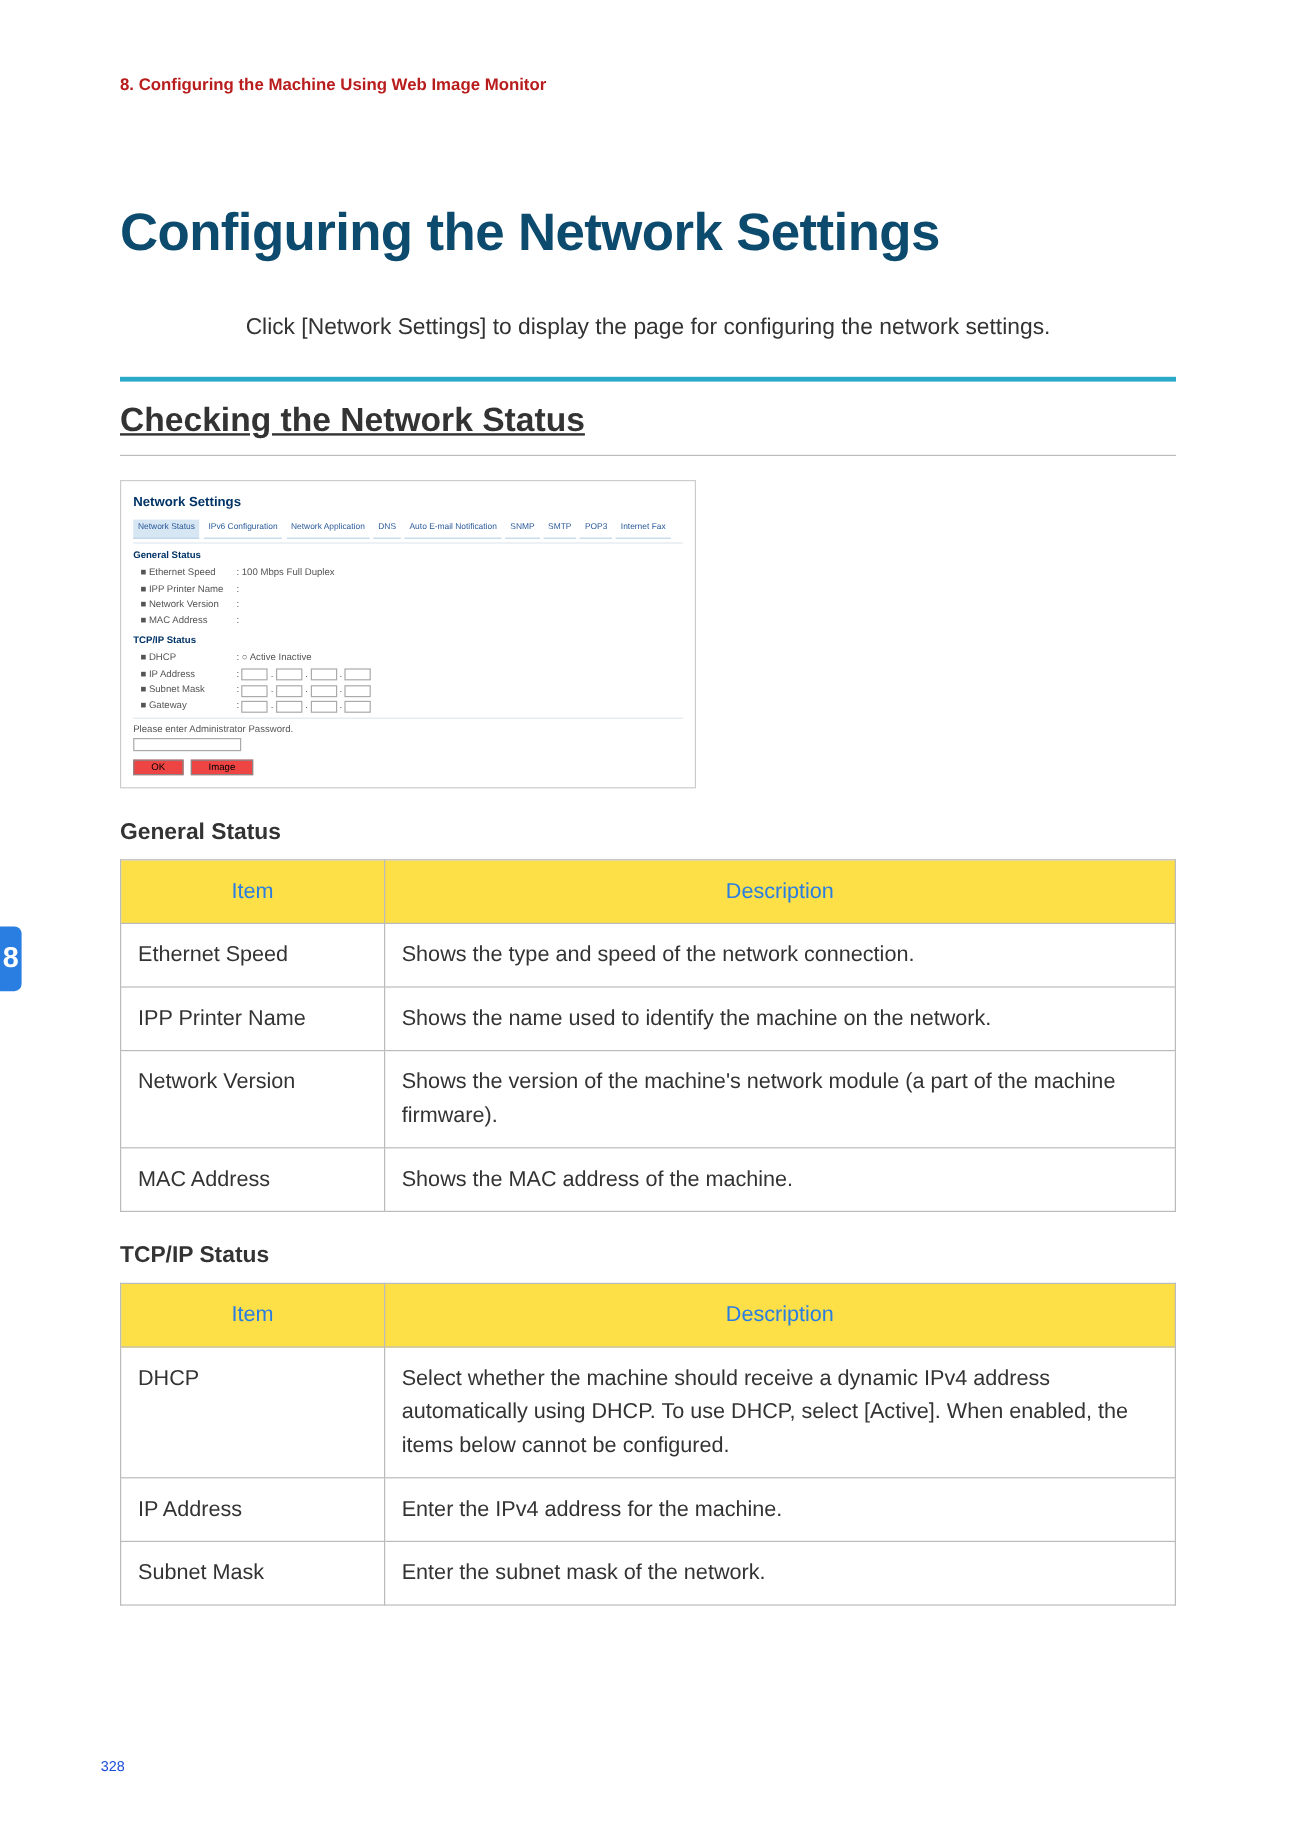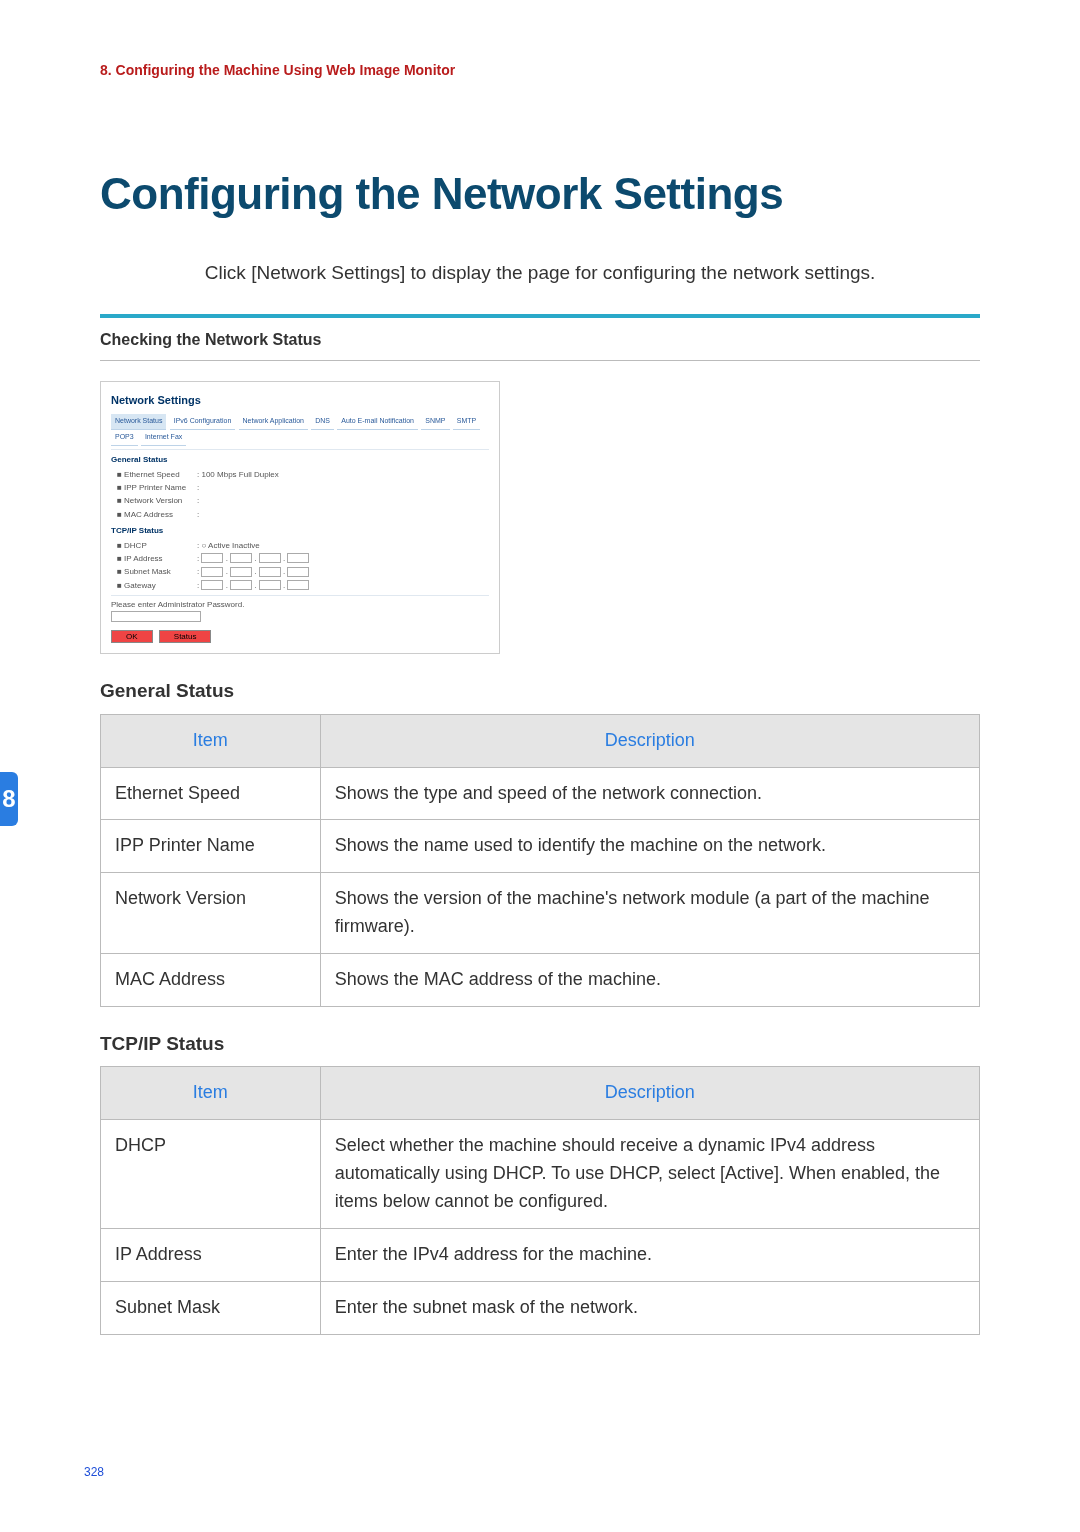--- a/index.html
+++ b/index.html
@@ -44,28 +44,29 @@
     right: 100px;
   }
   h1 {
     font-size: 44px;
     font-weight: 600;
     color: #0c4a6e;
     margin-bottom: 30px;
     letter-spacing: -0.5px;
   }
   h2.section {
-    font-size: 16px;
+    font-size: 28px;
     font-weight: 600;
     color: #333;
     border-top: 4px solid #2aa9c9;
     border-bottom: 1px solid #bbb;
     padding: 10px 0 8px 0;
     margin-top: 26px;
     margin-bottom: 20px;
+    text-decoration: underline;
   }
   .para { margin-bottom: 12px; font-weight: 300; text-align: center; }
   .subhead {
     font-weight: 600;
     font-size: 19px;
     margin-top: 22px;
     margin-bottom: 8px;
   }
   table {
     width: 100%;
@@ -73,29 +74,29 @@
     font-size: 18px;
   }
   th, td {
     border: 1px solid #bbb;
     padding: 12px 14px;
     text-align: left;
     vertical-align: top;
     font-weight: 300;
   }
   th {
-    background: #e5e5e5;
+    background: #fde047;
     color: #2a7de1;
     text-align: center;
     font-weight: 400;
   }
   th.item { width: 25%; }
   .shot {
     border: 1px solid #ccc;
-    width: 400px;
+    width: 480px;
     padding: 10px;
     font-size: 8px;
     color: #555;
     background: #fff;
     margin-bottom: 20px;
   }
   .shot .title { color: #003366; font-weight: bold; font-size: 11px; margin-bottom: 5px; }
   .shot .tabs span { display: inline-block; padding: 2px 4px; margin-right: 1px; font-size: 7px; color: #2a5a9a; border-bottom: 1px solid #bdd3e8; }
   .shot .tabs span.sel { background: #d7e6f3; }
   .shot hr { border: none; border-top: 1px solid #e0e8f0; margin: 3px 0; }
@@ -150,21 +151,21 @@
     <div class="group">TCP/IP Status</div>
     <div class="line"><b>■ <span>DHCP</span></b>: ○ <span>Active   Inactive</span></div>
     <div class="line"><b>■ <span>IP Address</span></b>: <input class="t" style=""> . <input class="t" style=""> . <input class="t" style=""> . <input class="t" style=""></div>
     <div class="line"><b>■ <span>Subnet Mask</span></b>: <input class="t" style=""> . <input class="t" style=""> . <input class="t" style=""> . <input class="t" style=""></div>
     <div class="line"><b>■ <span>Gateway</span></b>: <input class="t" style=""> . <input class="t" style=""> . <input class="t" style=""> . <input class="t" style=""></div>
     <hr>
     <div>Please enter Administrator Password.</div>
     <input class="t" style="width: 90px; height: 11px;">
     <div class="btns">
       <button>OK</button>
-      <button>Status</button>
+      <button>Image</button>
     </div>
   </div>
 
   <div class="subhead">General Status</div>
   <table>
     <tbody>
         <tr>
       <th class="item">Item</th>
       <th>Description</th>
     </tr>

